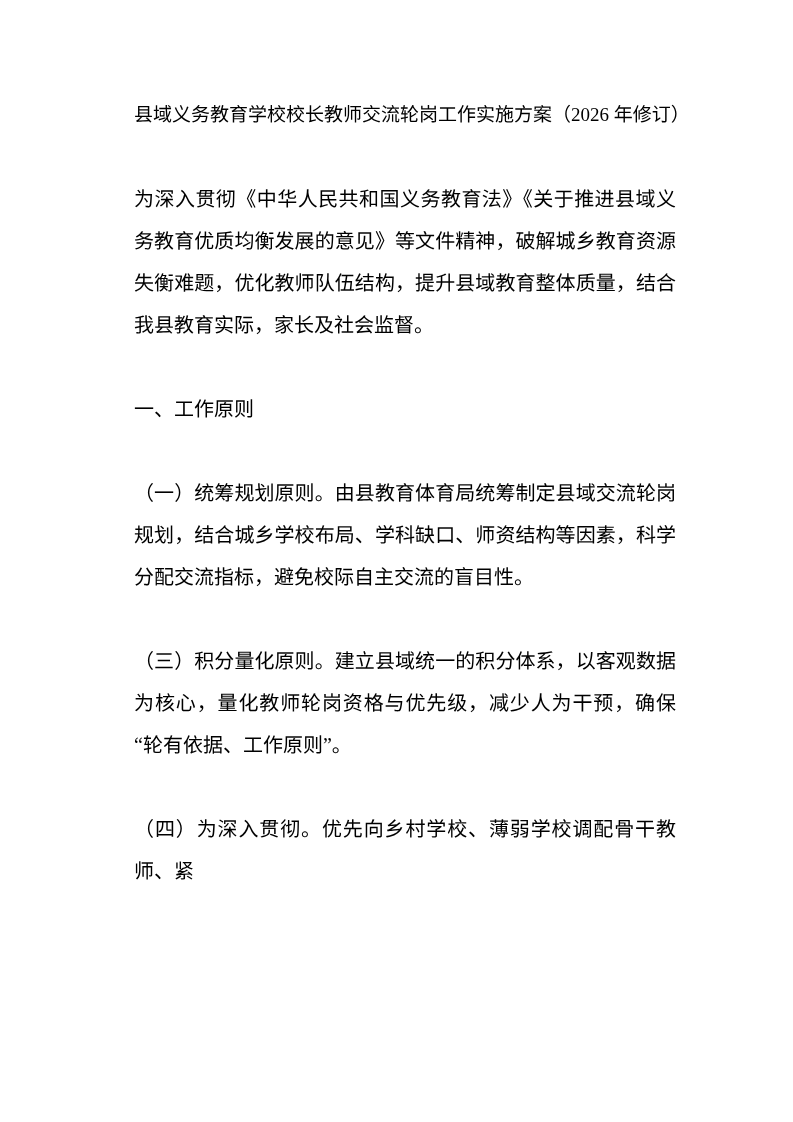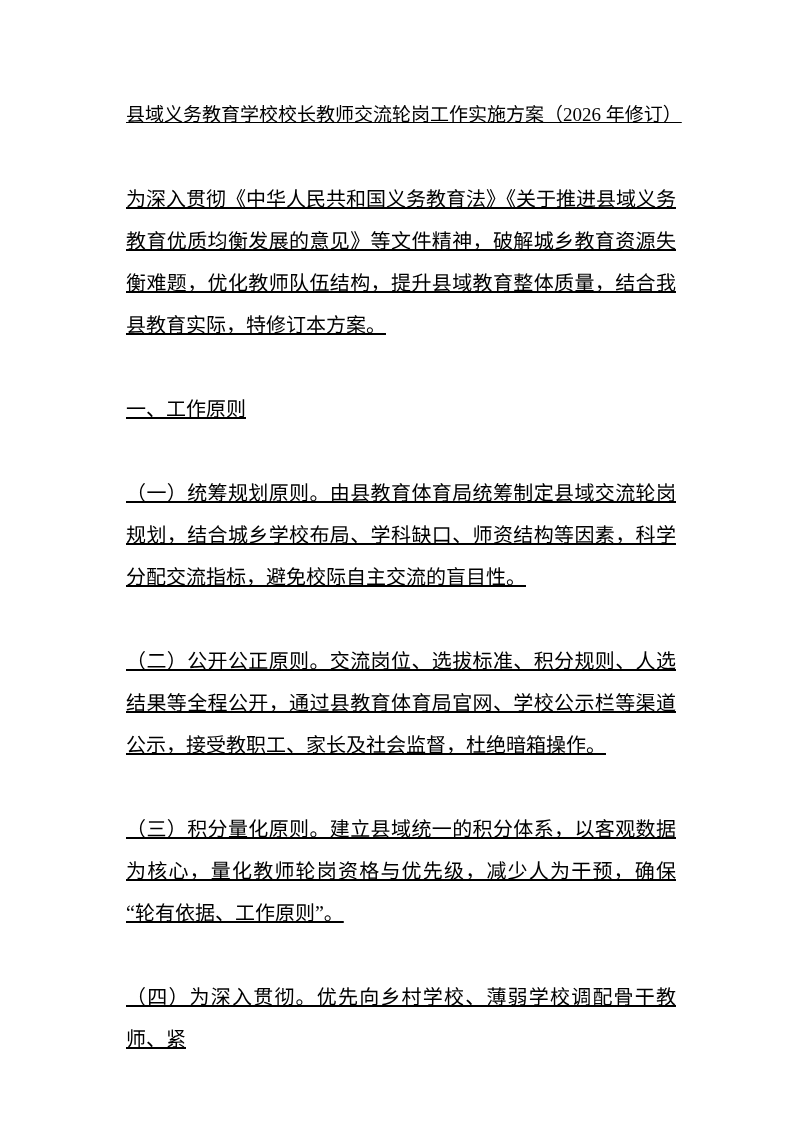--- a/index.html
+++ b/index.html
@@ -17,41 +17,39 @@
     width: 793px;
     height: 1122px;
     padding: 94px 117px 0 118px;
     font-family: "Liberation Serif", "DejaVu Serif", serif;
     font-size: 20px;
     line-height: 42px;
     color: #000000;
     text-align: justify;
   }
   .page p {
-    margin: 0 0 42px 8px;
-    text-decoration: underline;
+    margin: 0 0 42px 16px;
   }
   .doc-title {
     font-size: 19px;
     white-space: nowrap;
     font-weight: normal;
   }
   .section-heading {
     font-weight: normal;
   }
   .body-paragraph {
     font-weight: normal;
   }
 </style>
 </head>
 <body>
 
 <main class="page">
   <p class="doc-title">县域义务教育学校校长教师交流轮岗工作实施方案（2026 年修订）</p>
   <div id="paragraphs">
-      <p class="body-paragraph">为深入贯彻《中华人民共和国义务教育法》《关于推进县域义务教育优质均衡发展的意见》等文件精神，破解城乡教育资源失衡难题，优化教师队伍结构，提升县域教育整体质量，结合我县教育实际，特修订本方案。</p>
+      <p class="body-paragraph">为深入贯彻《中华人民共和国义务教育法》《关于推进县域义务教育优质均衡发展的意见》等文件精神，破解城乡教育资源失衡难题，优化教师队伍结构，提升县域教育整体质量，结合我县教育实际，家长及社会监督。</p>
       <p class="section-heading">一、工作原则</p>
       <p class="body-paragraph">（一）统筹规划原则。由县教育体育局统筹制定县域交流轮岗规划，结合城乡学校布局、学科缺口、师资结构等因素，科学分配交流指标，避免校际自主交流的盲目性。</p>
-      <p class="body-paragraph">（二）公开公正原则。交流岗位、选拔标准、积分规则、人选结果等全程公开，通过县教育体育局官网、学校公示栏等渠道公示，接受教职工、家长及社会监督，杜绝暗箱操作。</p>
       <p class="body-paragraph">（三）积分量化原则。建立县域统一的积分体系，以客观数据为核心，量化教师轮岗资格与优先级，减少人为干预，确保 “轮有依据、工作原则”。</p>
       <p class="body-paragraph">（四）为深入贯彻。优先向乡村学校、薄弱学校调配骨干教师、紧</p>
     </div>
 </main>
 
 </body></html>

